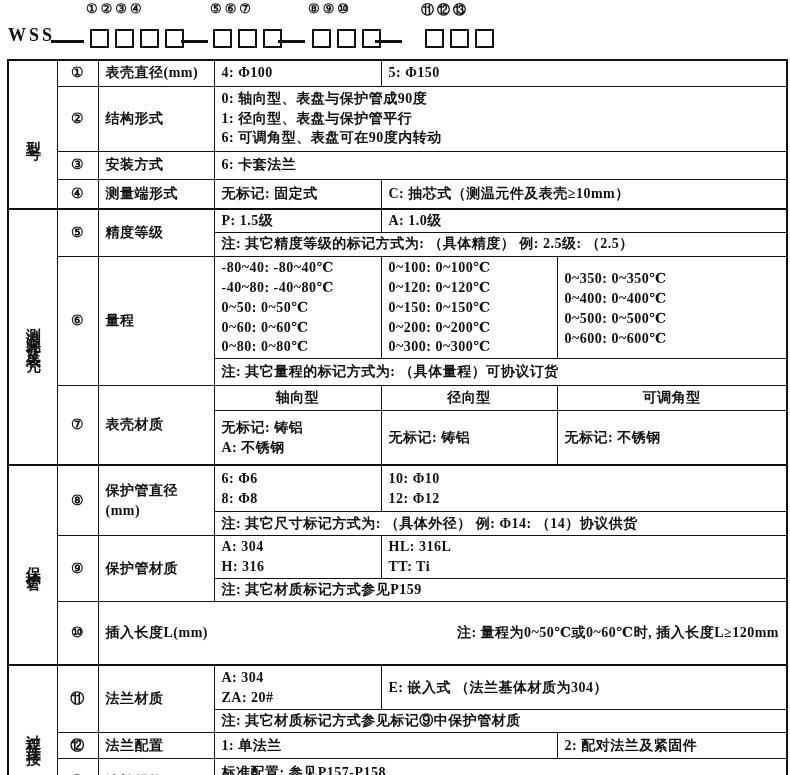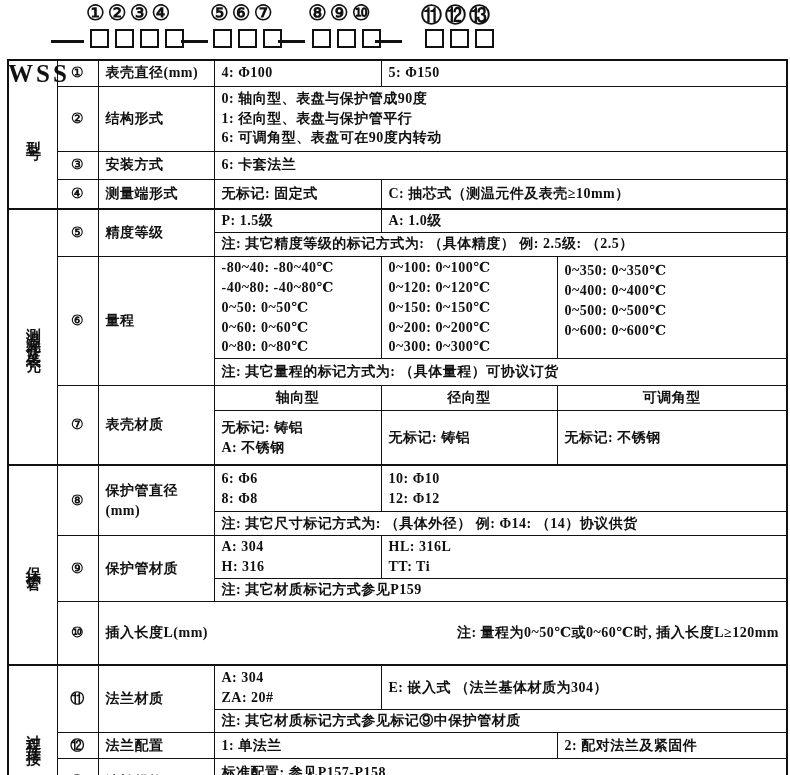--- a/index.html
+++ b/index.html
@@ -3,26 +3,26 @@
 <meta charset="utf-8">
 <style>
   html,body { margin:0; padding:0; }
   body {
     width:790px; height:775px; background:#ffffff; color:#111111;
     font-family:"Liberation Serif","DejaVu Serif",serif;
     font-weight:bold; position:relative; overflow:hidden;
   }
   
   .circle-group {
-    position:absolute; top:1px; font-size:21px; letter-spacing:3px;
+    position:absolute; top:1px; font-size:13px; letter-spacing:3px;
     white-space:nowrap;
   }
   #cg1 { left:86px; } #cg2 { left:210px; } #cg3 { left:308px; } #cg4 { left:421px;text-align:center; }
   .wss {
-    position:absolute; left:8px; top:25px; font-size:25px; letter-spacing:3px;margin-top:35px;
+    position:absolute; left:8px; top:25px; font-size:18px; letter-spacing:3px;
   }
   .dash {
     position:absolute; top:40px; height:3px; background:#111;
   }
   #d1 { left:51px; width:33px; } #d2 { left:181px; width:27px; }
   #d3 { left:278px; width:27px; } #d4 { left:375px; width:27px; }
   .box-group { position:absolute; top:29px; display:flex; gap:6px; }
   #bg1 { left:90px; } #bg2 { left:213px; } #bg3 { left:312px; } #bg4 { left:425px; }
   .code-box { width:15px; height:15px; border:2.5px solid #111; background:#fff; }
 
@@ -146,21 +146,21 @@
     <td>-80~40: -80~40℃
 -40~80: -40~80℃
 0~50: 0~50℃
 0~60: 0~60℃
 0~80: 0~80℃</td>
     <td>0~100: 0~100℃
 0~120: 0~120℃
 0~150: 0~150℃
 0~200: 0~200℃
 0~300: 0~300℃</td>
-    <td style="vertical-align:top;padding-top:4px">0~350: 0~350℃
+    <td style="vertical-align:top;padding-top:12px">0~350: 0~350℃
 0~400: 0~400℃
 0~500: 0~500℃
 0~600: 0~600℃</td>
   </tr>
   <tr style="height:27px">
     <td colspan="3">注: 其它量程的标记方式为: （具体量程）可协议订货</td>
   </tr>
 
   <tr style="height:25px">
     <td class="num" rowspan="2">⑦</td>

